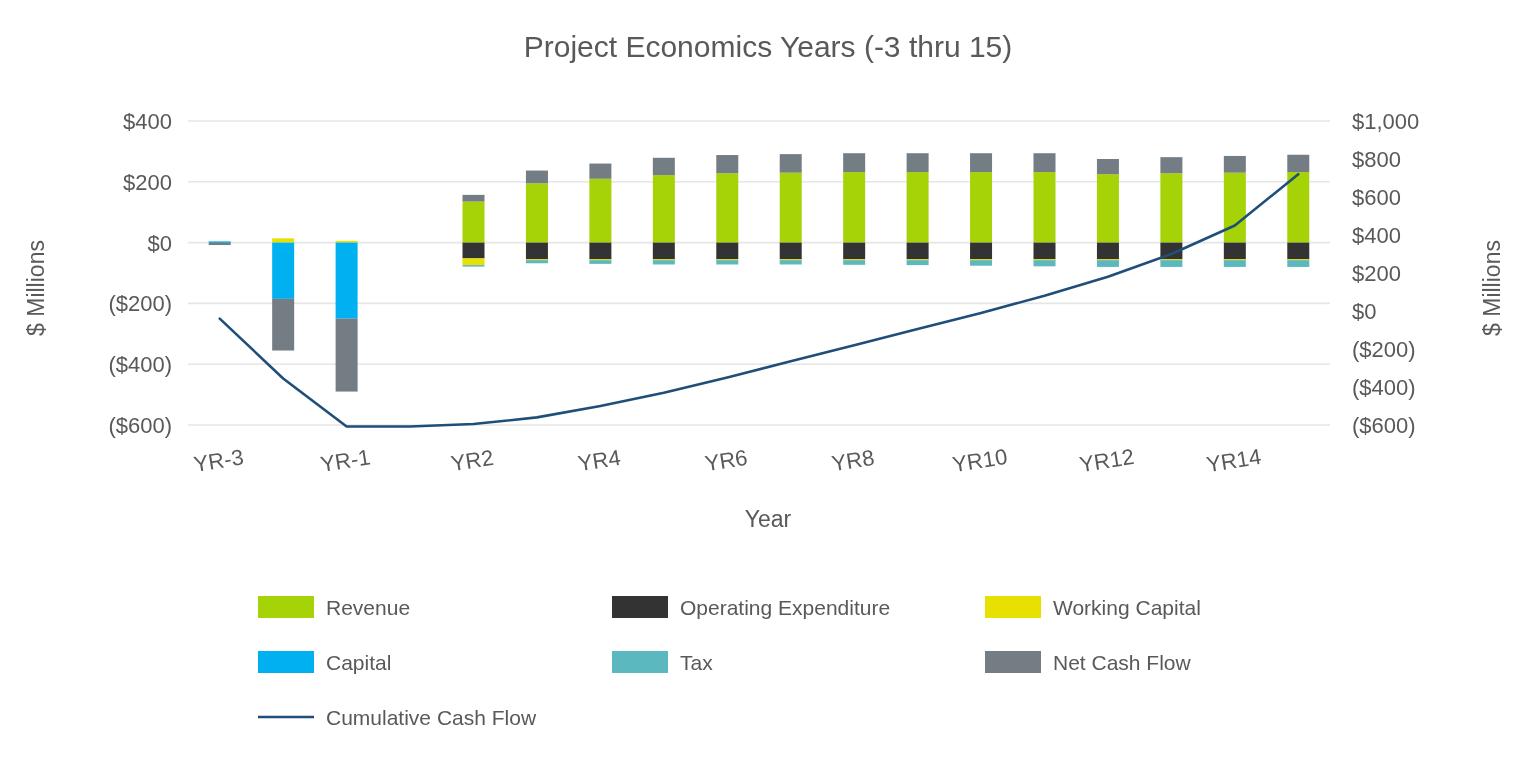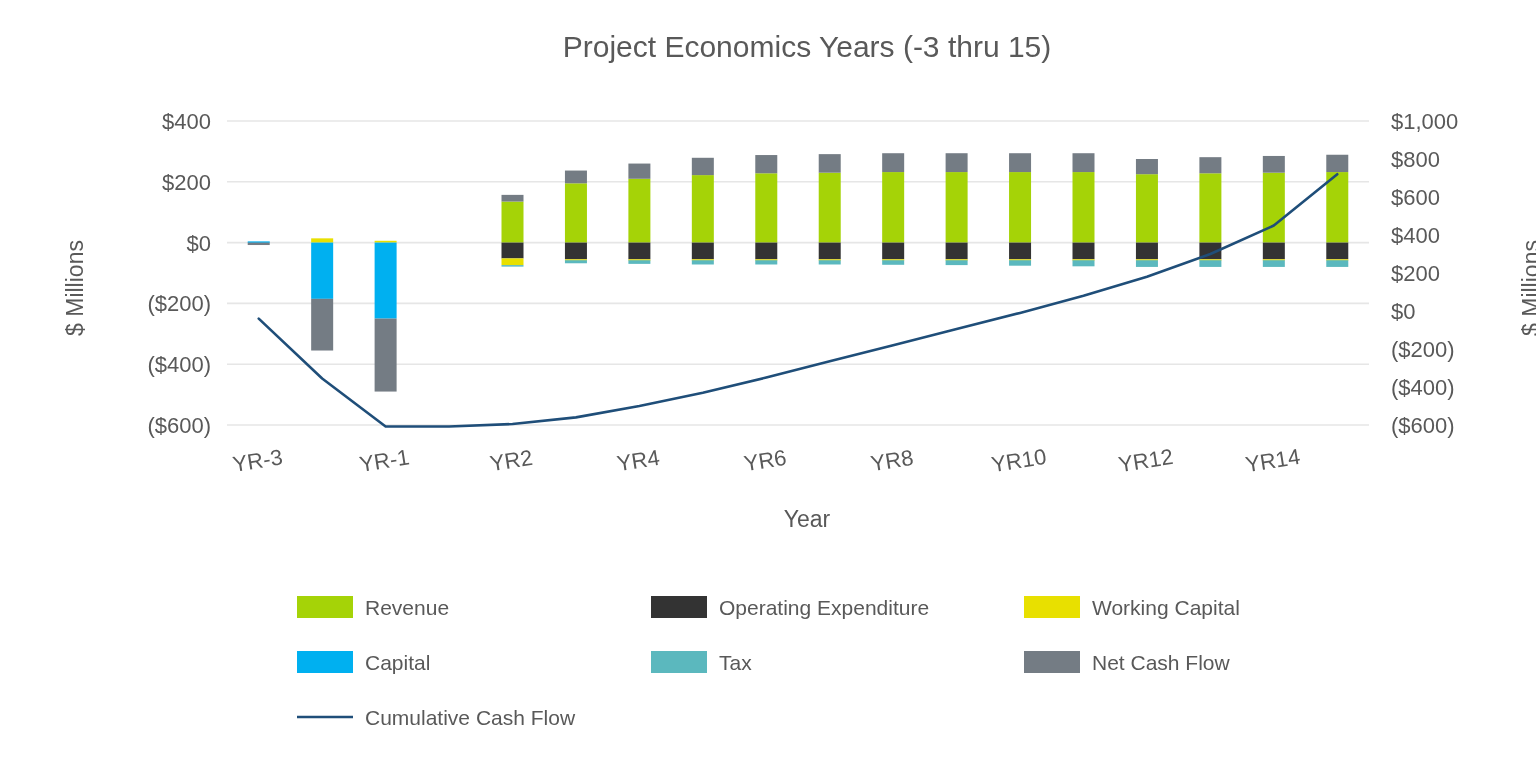--- a/index.html
+++ b/index.html
@@ -10,21 +10,20 @@
   body {
     width: 1536px;
     height: 760px;
     font-family: "Liberation Sans", sans-serif;
     overflow: hidden;
   }
   #chart-root {
     position: relative;
     width: 1364px;
     height: 760px;
-    margin-left: 39px;
   }
   svg.chart-svg {
     position: absolute;
     top: 0;
     left: 0;
     width: 1536px;
     height: 760px;
     display: block;
   }
   .chart-title {

